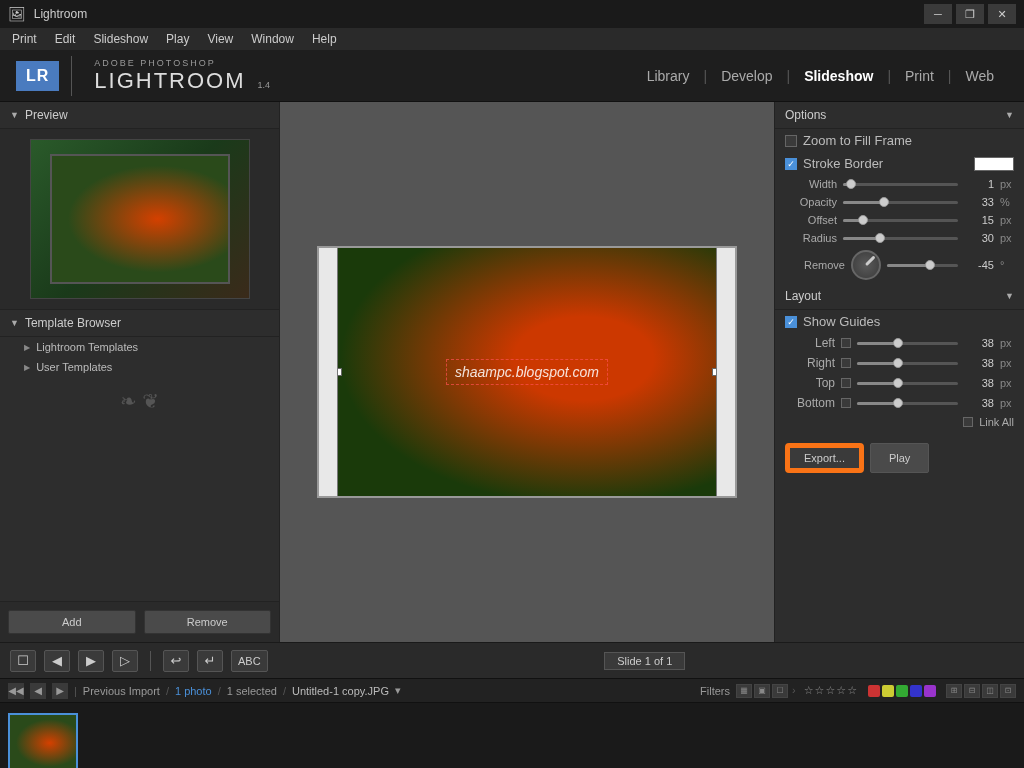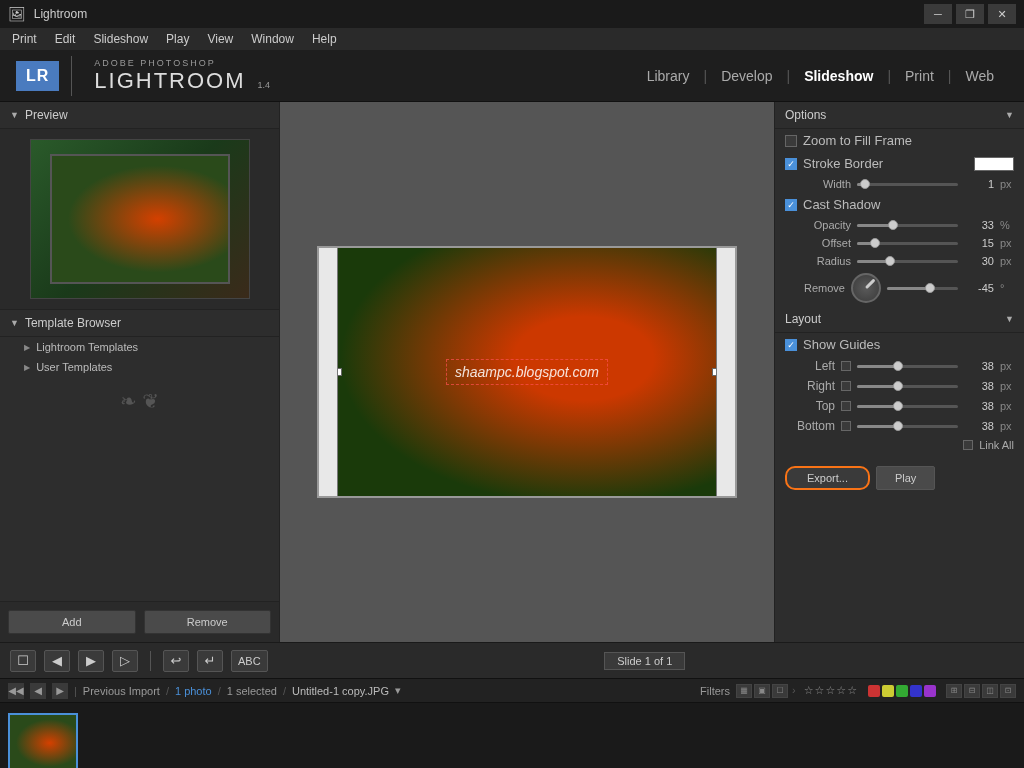--- a/index.html
+++ b/index.html
@@ -74,21 +74,21 @@
     .right-section-header .triangle { font-size: 9px; color: #aaa; }
 
     .option-row { padding: 4px 10px; display: flex; align-items: center; gap: 6px; font-size: 13px; color: #bbb; }
     .option-row label { display: flex; align-items: center; gap: 6px; cursor: pointer; }
     .cb { width: 12px; height: 12px; background: #3a3a3a; border: 1px solid #666; display: inline-block; flex-shrink: 0; }
     .cb.checked { background: #4a90d9; border-color: #4a90d9; }
     .cb.checked::after { content: '✓'; color: white; font-size: 9px; display: flex; align-items: center; justify-content: center; width: 100%; height: 100%; }
 
     .color-swatch { width: 40px; height: 14px; background: white; border: 1px solid #666; margin-left: auto; }
 
-    .slider-row { padding: 3px 10px 3px 26px; display: flex; align-items: center; gap: 6px; font-size: 11px; color: #aaa; }
+    .slider-row { padding: 3px 10px 3px 12px; display: flex; align-items: center; gap: 6px; font-size: 11px; color: #aaa; }
     .slider-label { min-width: 50px; text-align: right; font-size: 11px; }
     .slider { flex: 1; height: 3px; background: #555; border-radius: 2px; position: relative; cursor: pointer; }
     .slider-track { height: 100%; background: #888; border-radius: 2px; }
     .slider-thumb { width: 10px; height: 10px; background: #ccc; border-radius: 50%; position: absolute; top: -3.5px; cursor: pointer; border: 1px solid #999; }
     .slider-val { min-width: 30px; text-align: right; font-size: 11px; color: #ccc; }
     .slider-unit { min-width: 14px; font-size: 11px; color: #888; }
 
     
     .angle-row { padding: 3px 10px 3px 20px; display: flex; align-items: center; gap: 6px; font-size: 11px; color: #aaa; }
     .dial { width: 30px; height: 30px; border-radius: 50%; background: radial-gradient(circle, #5a5a5a, #3a3a3a); border: 2px solid #666; position: relative; display: flex; align-items: center; justify-content: center; }
@@ -101,21 +101,21 @@
 
     .link-row { padding: 3px 10px; display: flex; align-items: center; justify-content: flex-end; gap: 6px; font-size: 11px; color: #aaa; }
     .link-sq { width: 10px; height: 10px; background: #3a3a3a; border: 1px solid #666; }
 
     
     #bottom-toolbar { height: 36px; background: #2a2a2a; display: flex; align-items: center; padding: 0 10px; gap: 8px; border-top: 1px solid #1a1a1a; }
     .tb-btn { width: 26px; height: 22px; background: #3a3a3a; border: 1px solid #555; color: #ccc; cursor: pointer; display: flex; align-items: center; justify-content: center; font-size: 13px; border-radius: 2px; }
     .tb-sep { width: 1px; height: 20px; background: #555; margin: 0 4px; }
     #slide-counter { flex: 1; text-align: center; }
     .counter-box { background: #3a3a3a; border: 1px solid #555; padding: 2px 12px; font-size: 11px; color: #ccc; }
-    #export-btn { background: #3a3a3a; border: 2px solid #f97316; color: #ccc; padding: 4px 20px; cursor: pointer; font-size: 11px; border-radius: 10px; }
+    #export-btn { background: #3a3a3a; border: 5px solid #f97316; color: #ccc; padding: 4px 14px; cursor: pointer; font-size: 11px; border-radius: 4px; }
     #play-btn { background: #4a4a4a; border: 1px solid #555; color: #ccc; padding: 4px 18px; cursor: pointer; font-size: 11px; border-radius: 2px; }
 
     
     #statusbar { height: 24px; background: #222; display: flex; align-items: center; padding: 0 8px; gap: 6px; font-size: 11px; color: #999; border-top: 1px solid #111; }
     .status-nav-btn { width: 16px; height: 16px; background: #3a3a3a; border: none; color: #999; cursor: pointer; font-size: 10px; display: flex; align-items: center; justify-content: center; }
     .status-sep { color: #555; }
     #filter-label { margin-left: auto; }
     .filter-icons { display: flex; gap: 2px; }
     .filter-icon { width: 16px; height: 14px; background: #3a3a3a; border: 1px solid #444; display: flex; align-items: center; justify-content: center; font-size: 8px; color: #888; cursor: pointer; }
     .stars { color: #888; font-size: 11px; letter-spacing: 1px; }
@@ -263,26 +263,20 @@
     <div class="slider-row">
       <span class="slider-label">Width</span>
       <div class="slider">
         <div class="slider-track" style="width:5%;"></div>
         <div class="slider-thumb" style="left:3%;"></div>
       </div>
       <span class="slider-val">1</span>
       <span class="slider-unit">px</span>
     </div>
 
-    <div class="option-row">
-      <label>
-        <span class="cb checked"></span>
-        <span>Cast Shadow</span>
-      </label>
-    </div>
 
     <div class="slider-row">
       <span class="slider-label">Opacity</span>
       <div class="slider">
         <div class="slider-track" style="width:33%;"></div>
         <div class="slider-thumb" style="left:31%;"></div>
       </div>
       <span class="slider-val">33</span>
       <span class="slider-unit">%</span>
     </div>

